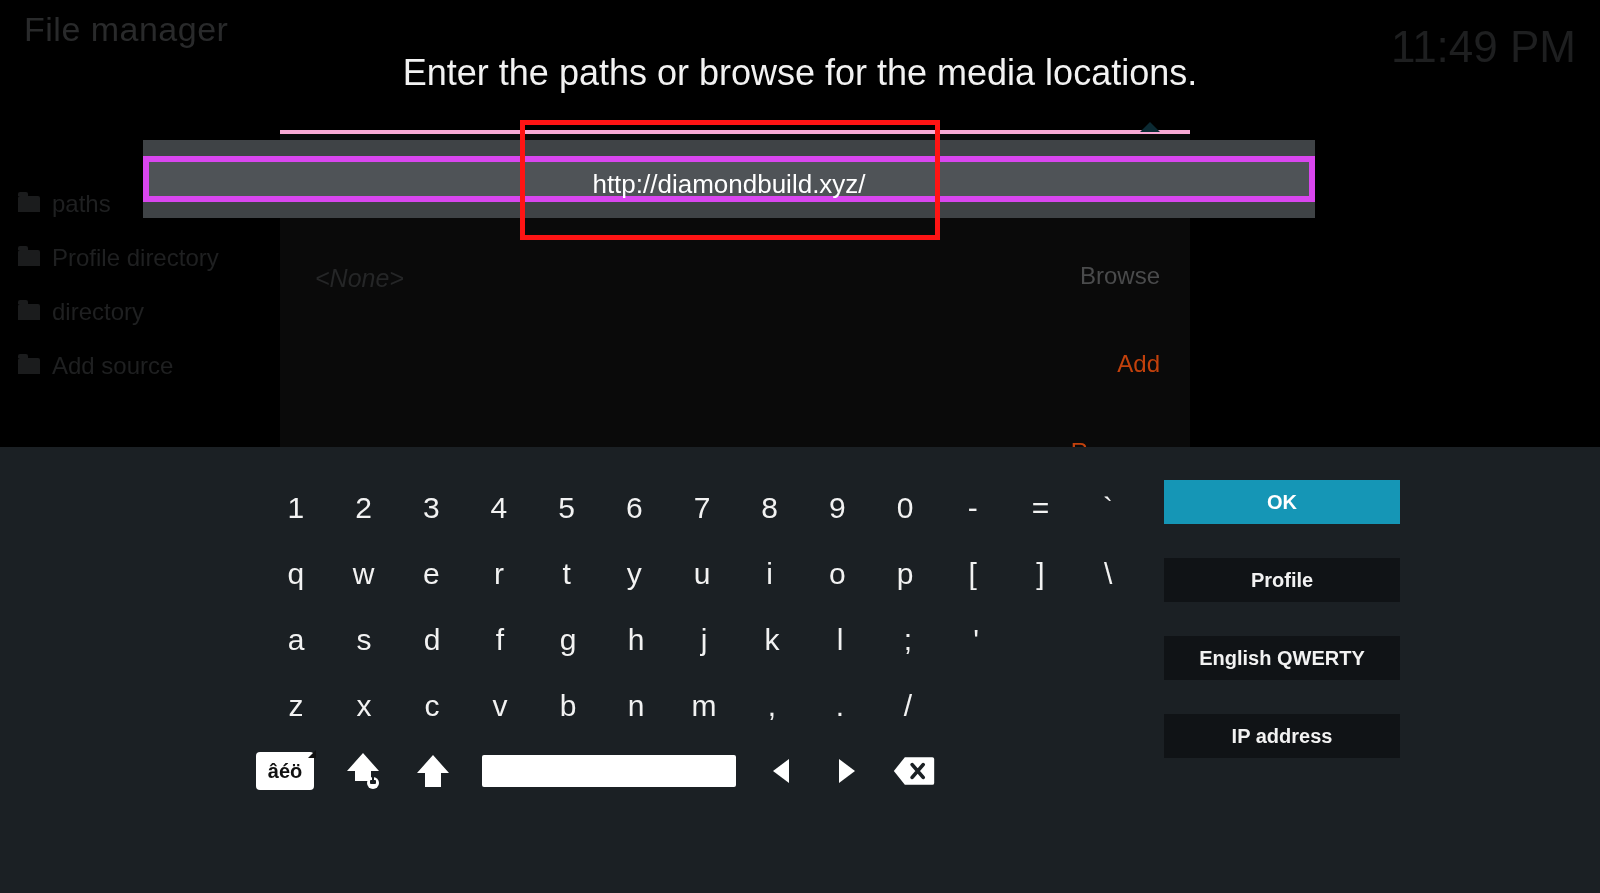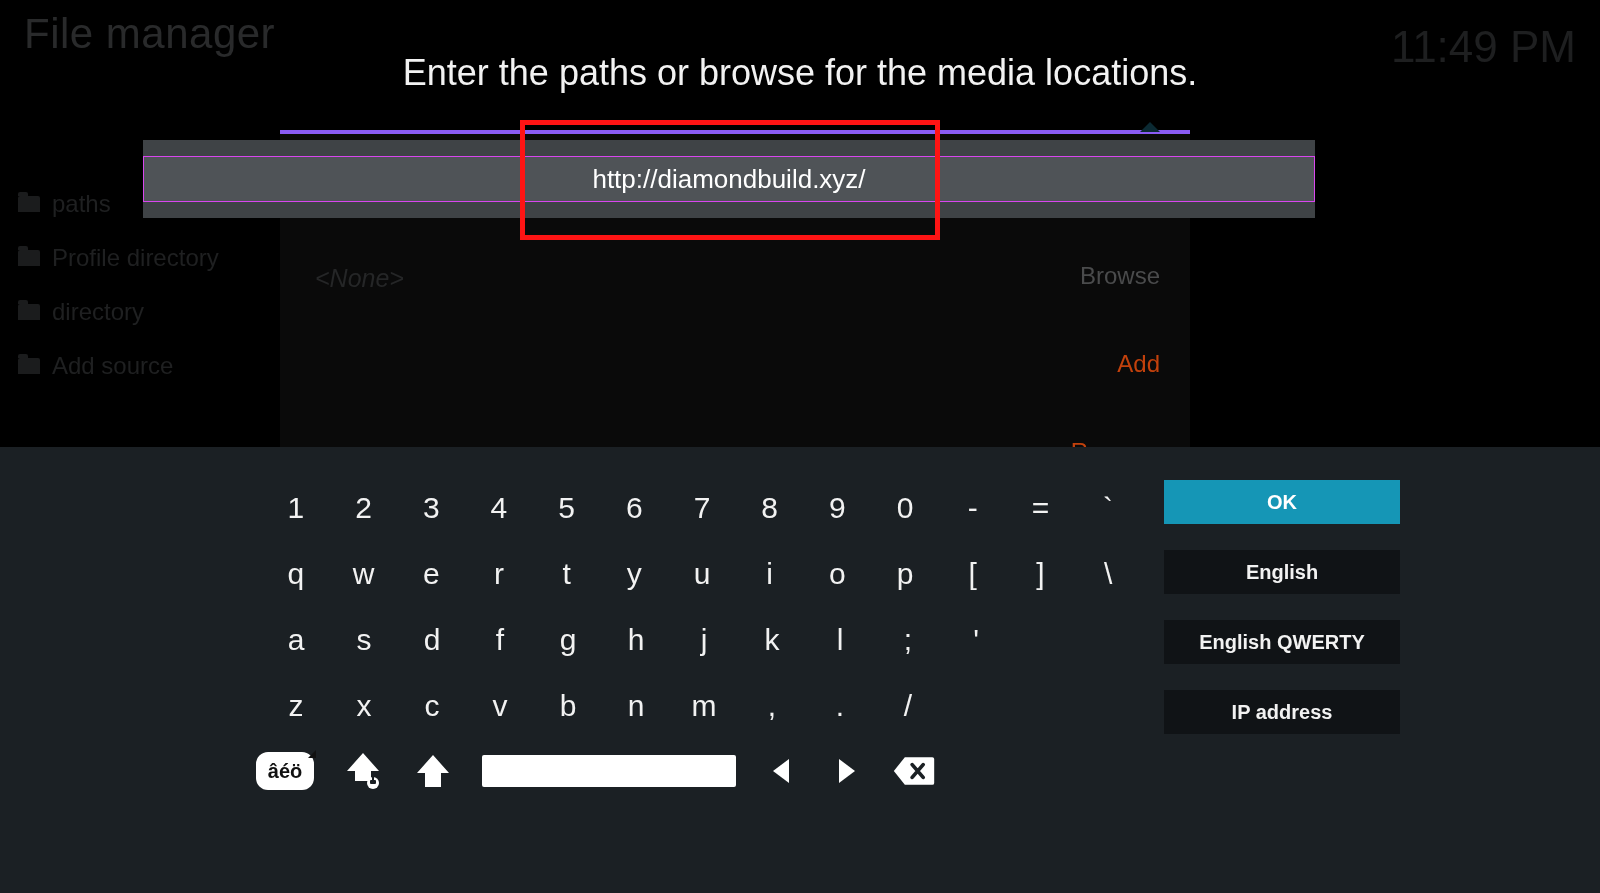--- a/index.html
+++ b/index.html
@@ -9,21 +9,21 @@
     background: #000;
     color: #e0e0e0;
   }
 
   
   .dim-layer {
     position: absolute; inset: 0; background: #000;
   }
   .bg-header-title {
     position: absolute; left: 24px; top: 10px;
-    font-size: 42px; font-weight: 300; color: #292a2b;
+    font-size: 34px; font-weight: 300; color: #292a2b;
     letter-spacing: 0.5px;
   }
   .bg-clock {
     position: absolute; right: 24px; top: 6px;
     font-size: 44px; font-weight: 300; color: #1e1f20; margin-top: 16px;
   }
   .bg-sidebar {
     position: absolute; left: 18px; top: 190px;
     display: flex; flex-direction: column; gap: 26px;
   }
@@ -36,21 +36,21 @@
     border-radius: 2px 2px 0 0; position: relative;
   }
   .bg-folder-icon::before{
     content:""; position:absolute; top:-4px; left:0; width:10px; height:4px; background:#1b1c1d; border-radius:2px 2px 0 0;
   }
 
   .bg-dialog {
     position: absolute;
     left: 280px; top: 130px; width: 910px; height: 350px;
     background: #0a0a0a;
-    border-top: 4px solid #8b5cf6;
+    border-top: 4px solid #f9a8d4;
   }
   .bg-dialog-none {
     position:absolute; left:35px; top:130px; font-size:25px; color:#252627; font-style:italic;
   }
   .bg-dialog-right {
     position:absolute; right:30px; top:128px; display:flex; flex-direction:column; gap:60px; align-items:flex-end;
   }
   .bg-dialog-right span { font-size:24px; color:#c2410c; }
   .bg-dialog-right span.browse { color:#4a4b4c; font-weight:500; }
   .bg-dialog-caret {
@@ -68,21 +68,21 @@
   
   .url-row {
     position: absolute;
     left: 143px; top: 140px; width: 1172px; height: 78px;
     background: #3f4346;
     display:flex; align-items:center; justify-content:center;
   }
   .url-input {
     width: 1330px; height: 46px;
     background: #4f5357;
-    border: 1px solid #d946ef;
+    border: 6px solid #d946ef;
     color: #fff; font-size: 26px;
     text-align: center; line-height: 44px;
     outline: none;
   }
   .red-highlight {
     position: absolute;
     left: 520px; top: 120px; width: 420px; height: 120px;
     border: 5px solid #ff1414;
     pointer-events: none;
   }
@@ -118,42 +118,42 @@
     left: 256px; top: 300px;
     display: flex; align-items: center; gap: 28px;
     height: 48px;
   }
   .special {
     display:flex; align-items:center; justify-content:center;
     color:#fff; cursor:pointer;
   }
   .accent-key {
     width: 58px; height: 38px;
-    background: #fff; color:#111; border-radius:12px;
+    background: #fff; color:#111; border-radius:4px;
     font-size: 20px; font-weight:700;
     position:relative;
   }
   .accent-key::after{
     content:""; position:absolute; right:-2px; top:-2px; width:0;height:0;
     border-left:8px solid transparent; border-bottom:8px solid #111;
   }
   .shift-lock { width:42px; height:42px; position:relative; }
   .shift-lock svg, .shift-key svg, .arrow-key svg { display:block; }
   .shift-key { width:42px; height:42px; }
   .spacebar {
     width: 254px; height: 32px; background:#fff; border-radius:2px;
   }
   .arrow-key { width:36px; height:36px; }
   .backspace-key { width:44px; height:36px; }
 
   
   .kb-side {
     position: absolute;
     right: 200px; top: 33px; width: 236px;
-    display: flex; flex-direction: column; gap: 26px;
+    display: flex; flex-direction: column; gap: 34px;
   }
   .side-btn {
     height: 44px; background:#101316;
     display:flex; align-items:center; justify-content:center;
     font-size: 20px; color:#f2f2f2; font-weight:600;
     cursor:pointer;
   }
   .side-btn.primary {
     background:#1596b6; color:#fff;
   }
@@ -291,18 +291,18 @@
     <div class="special backspace-key">
       <svg viewBox="0 0 48 34" width="44" height="32">
         <path d="M14 2 H44 A2 2 0 0 1 46 4 V30 A2 2 0 0 1 44 32 H14 L2 17 Z" fill="#fff"></path>
         <path d="M22 10 L34 24 M34 10 L22 24" stroke="#1b2024" stroke-width="4" stroke-linecap="round"></path>
       </svg>
     </div>
   </div>
 
   <div class="kb-side">
     <div class="side-btn primary">OK</div>
-    <div class="side-btn">English</div>
+    <div class="side-btn">Profile</div>
     <div class="side-btn">English QWERTY</div>
     <div class="side-btn">IP address</div>
   </div>
 
 </div>
 
 </body></html>

